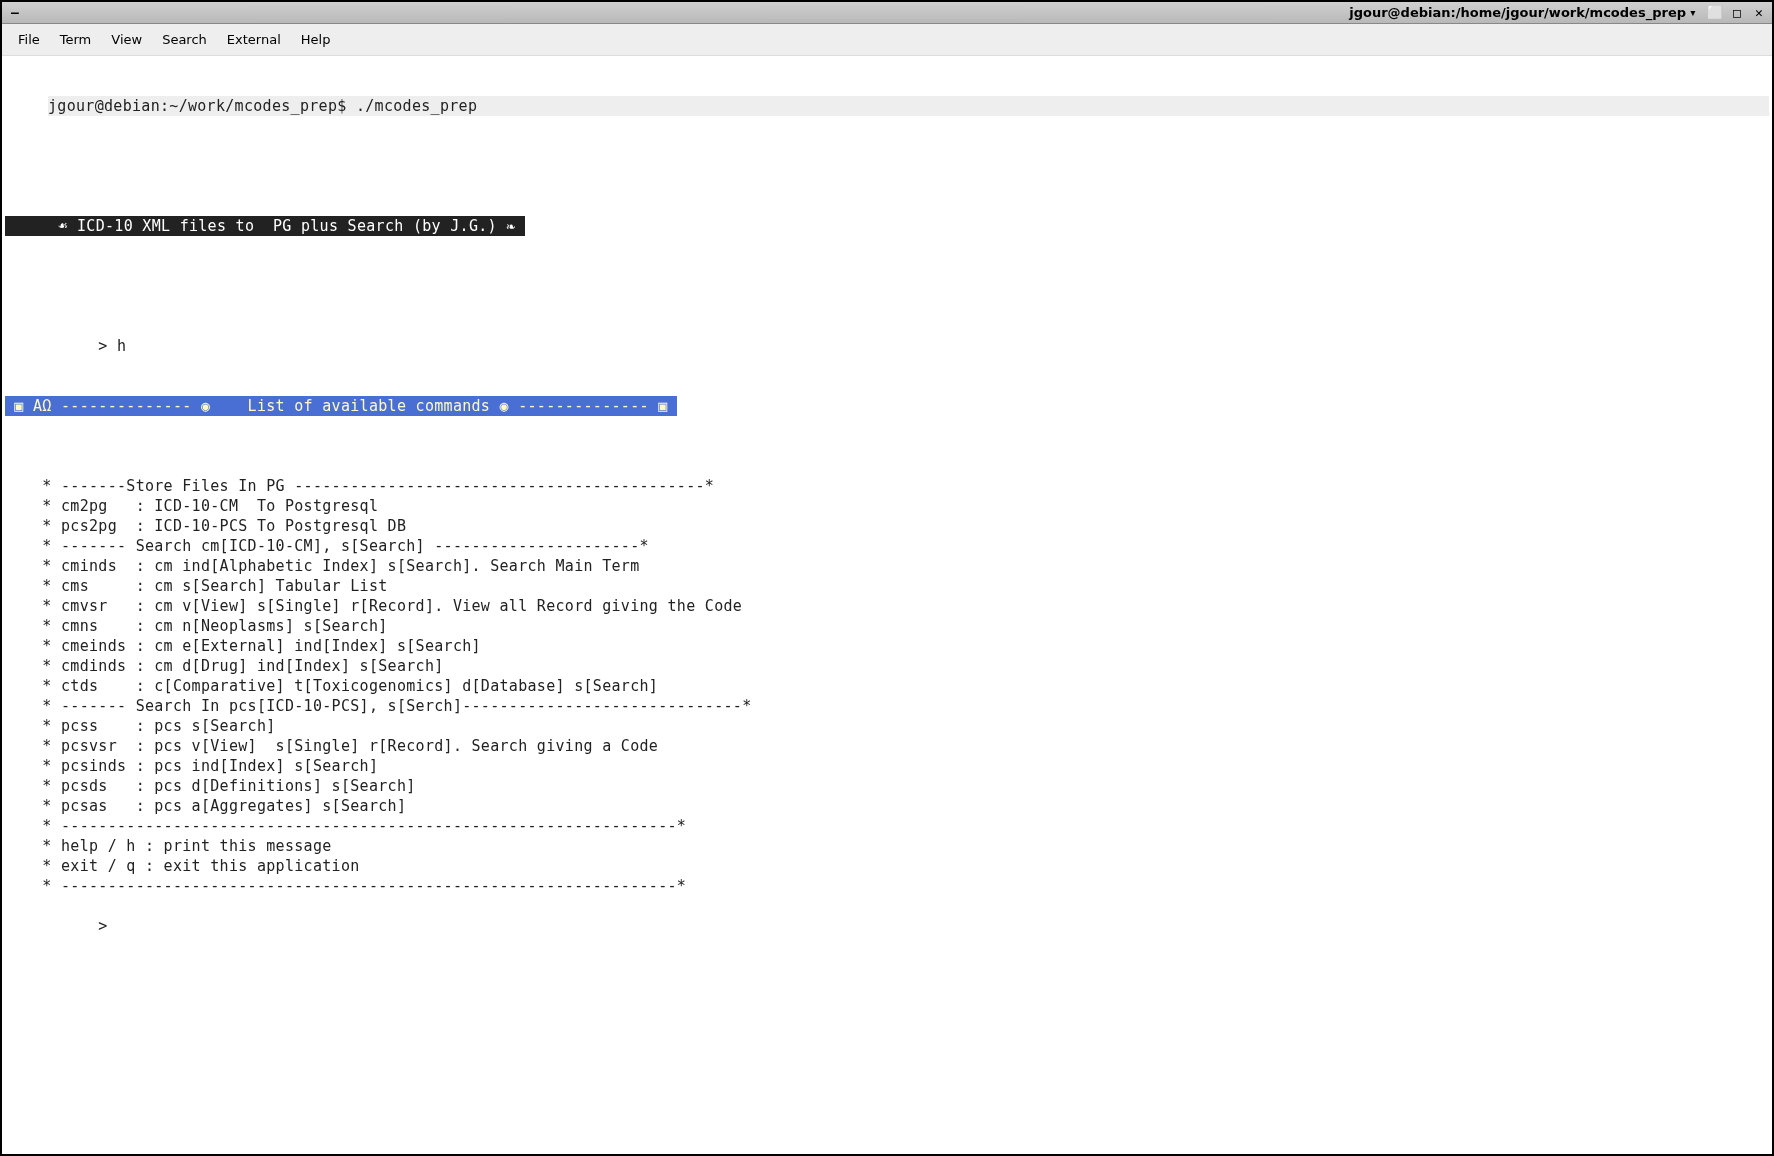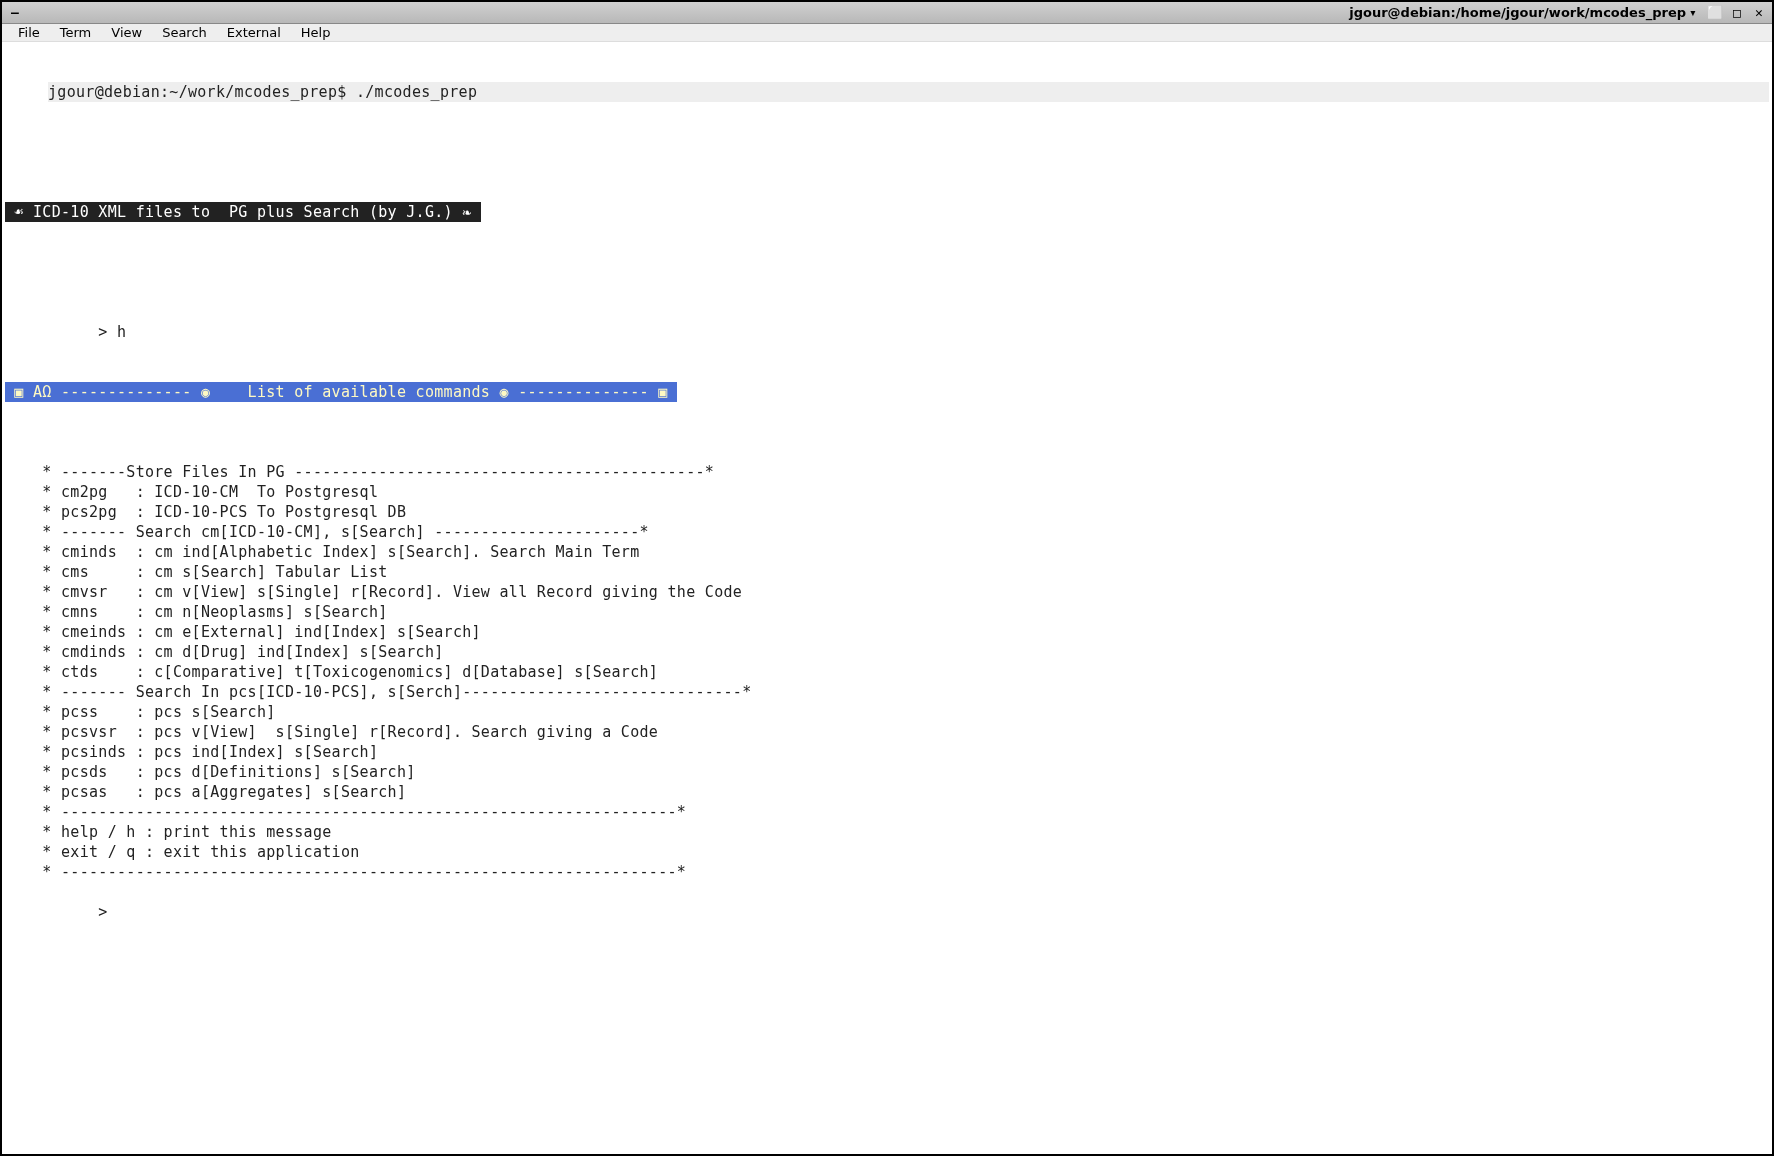--- a/index.html
+++ b/index.html
@@ -42,21 +42,21 @@
       height: 14px;
       display: flex;
       align-items: center;
       justify-content: center;
       font-size: 13px;
       cursor: pointer;
       font-weight: bold;
       font-family: monospace;
     }
     .menubar {
-      height: 18px;
+      height: 32px;
       background: #eeeeee;
       display: flex;
       align-items: center;
       font-family: "DejaVu Sans", sans-serif;
       font-size: 13px;
       padding-left: 6px;
       gap: 0;
       border-bottom: 1px solid #ddd;
     }
     .menu-item {
@@ -75,20 +75,21 @@
     }
     .prompt-line {
       background: #eeeeee;
       color: #222;
       margin-left: 43px;
     }
     .blk {
       background: #222;
       color: #fff;
       display: inline-block;
+      padding-left: 44px;
     }
     .blues {
       background: #4a6fd4;
       color: #fef9c3;
       display: inline-block;
     }
     .line { min-height: 20px; }
   </style>
 </head>
 <body>

